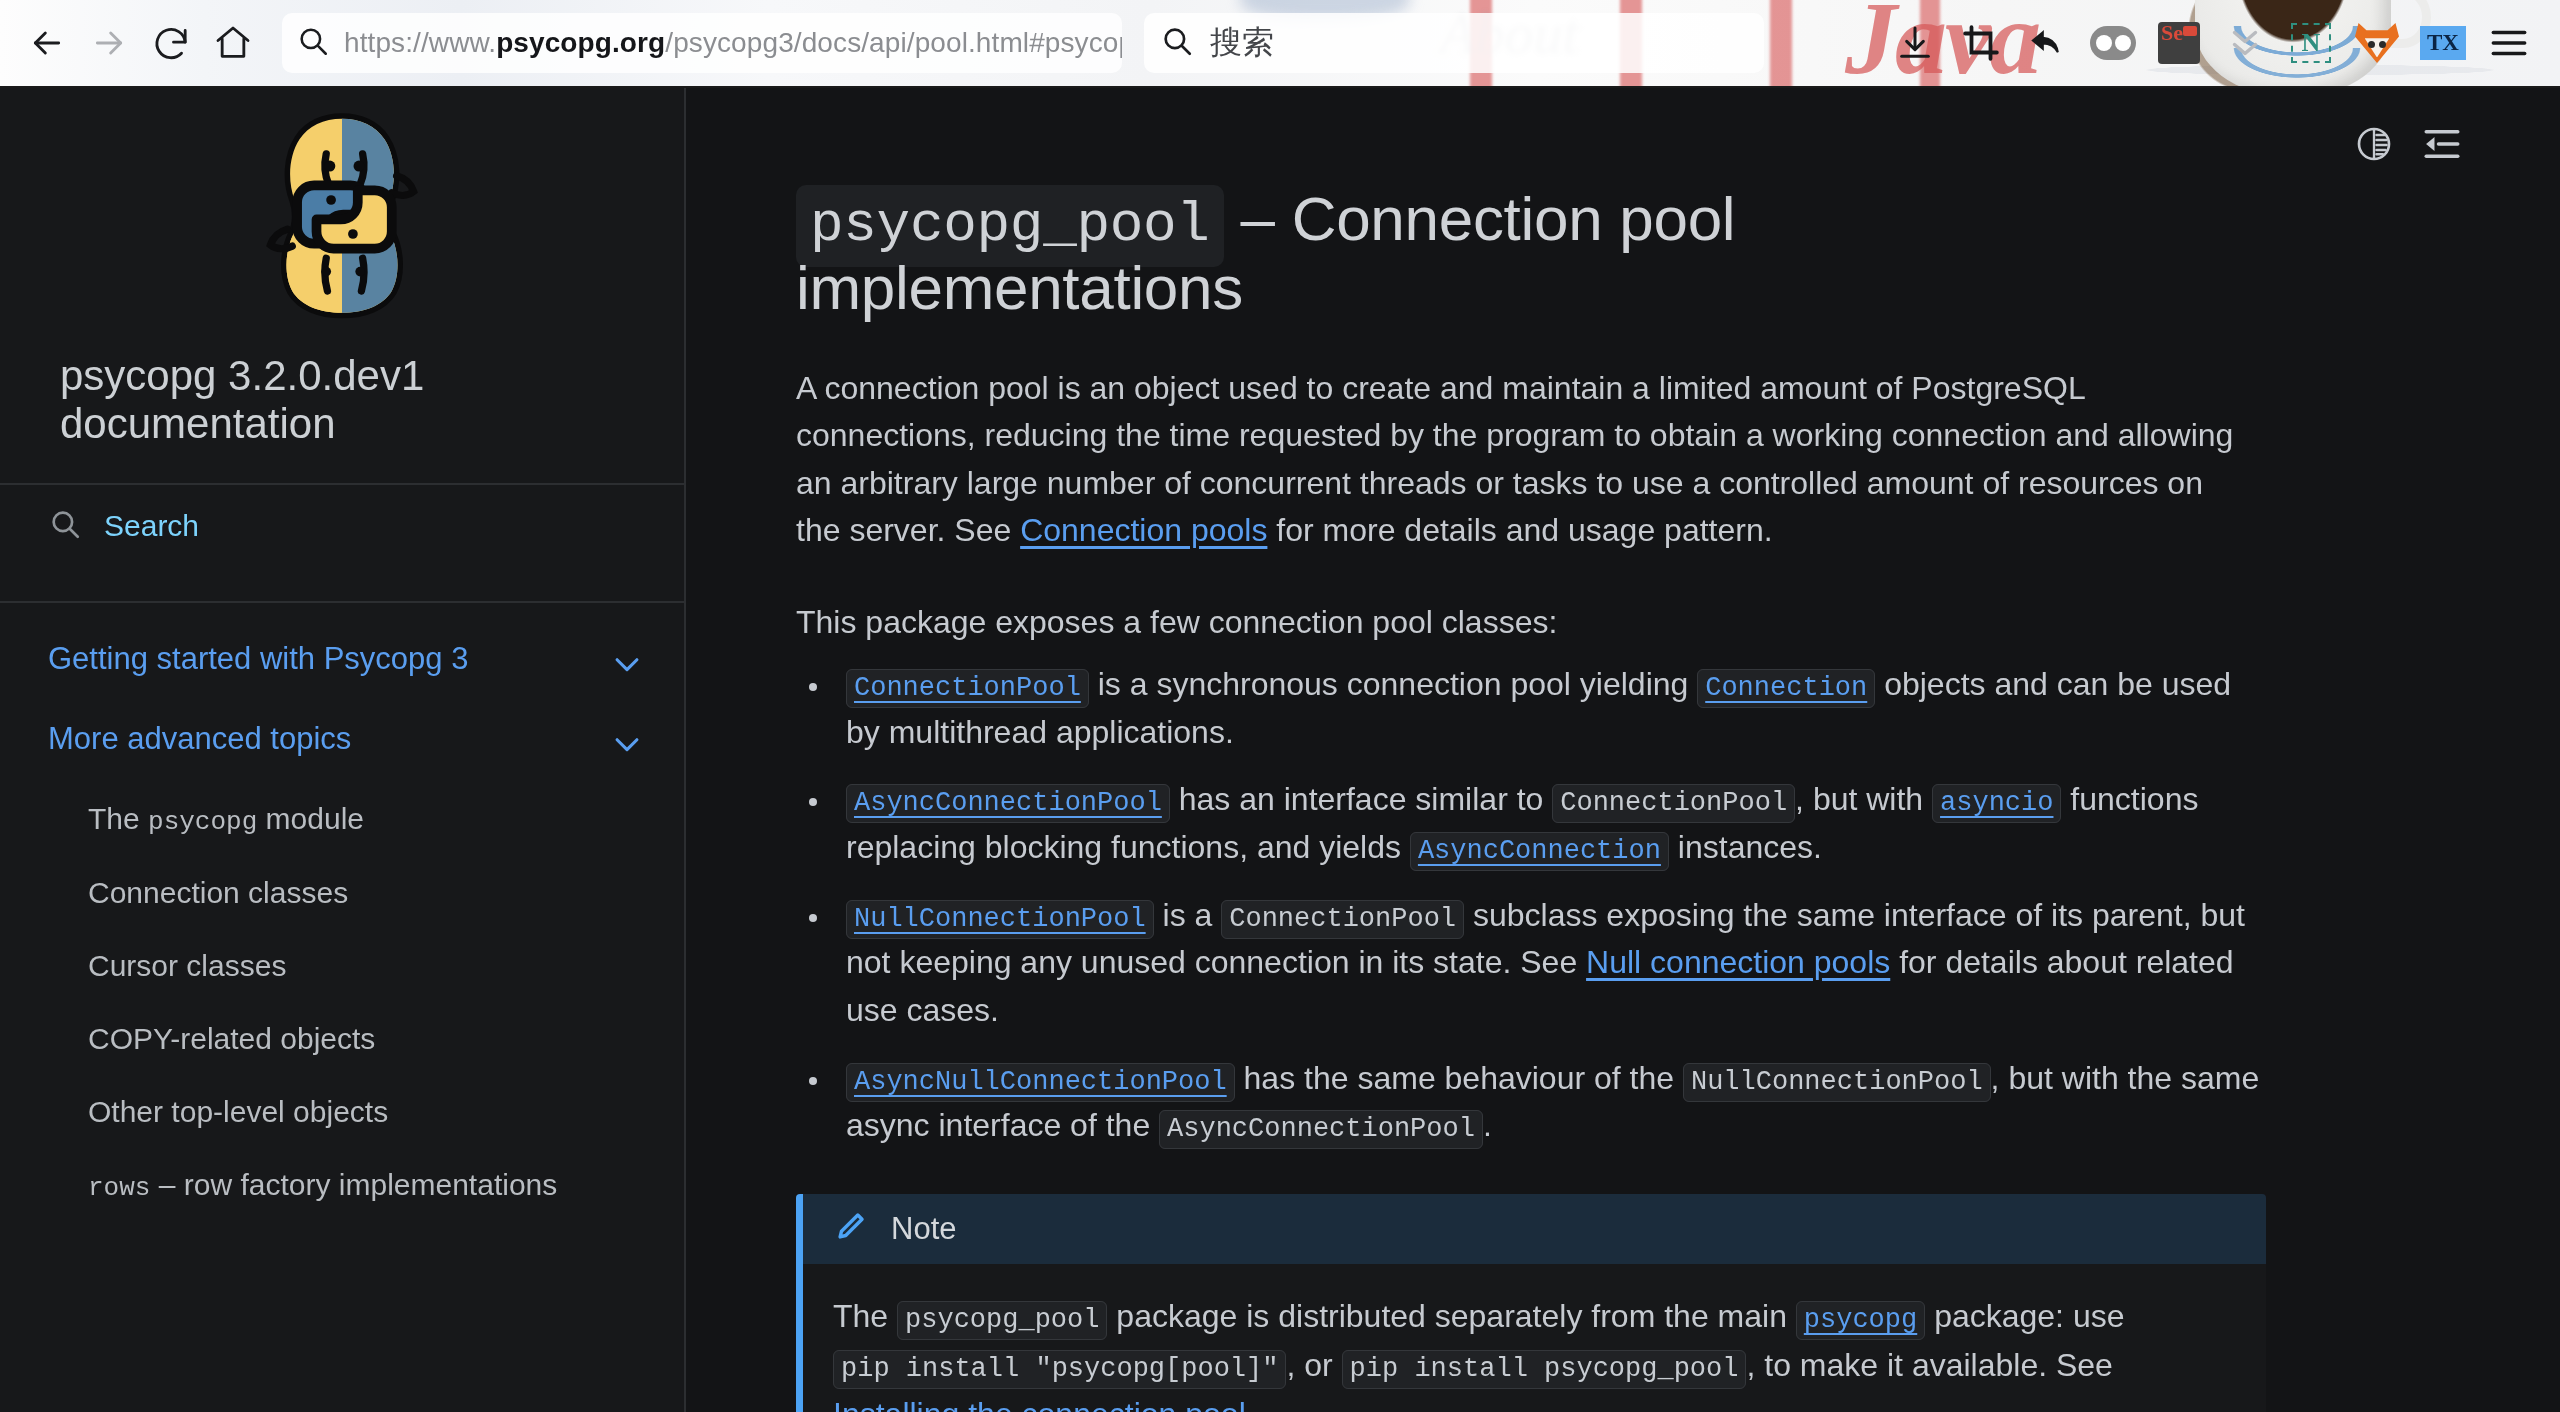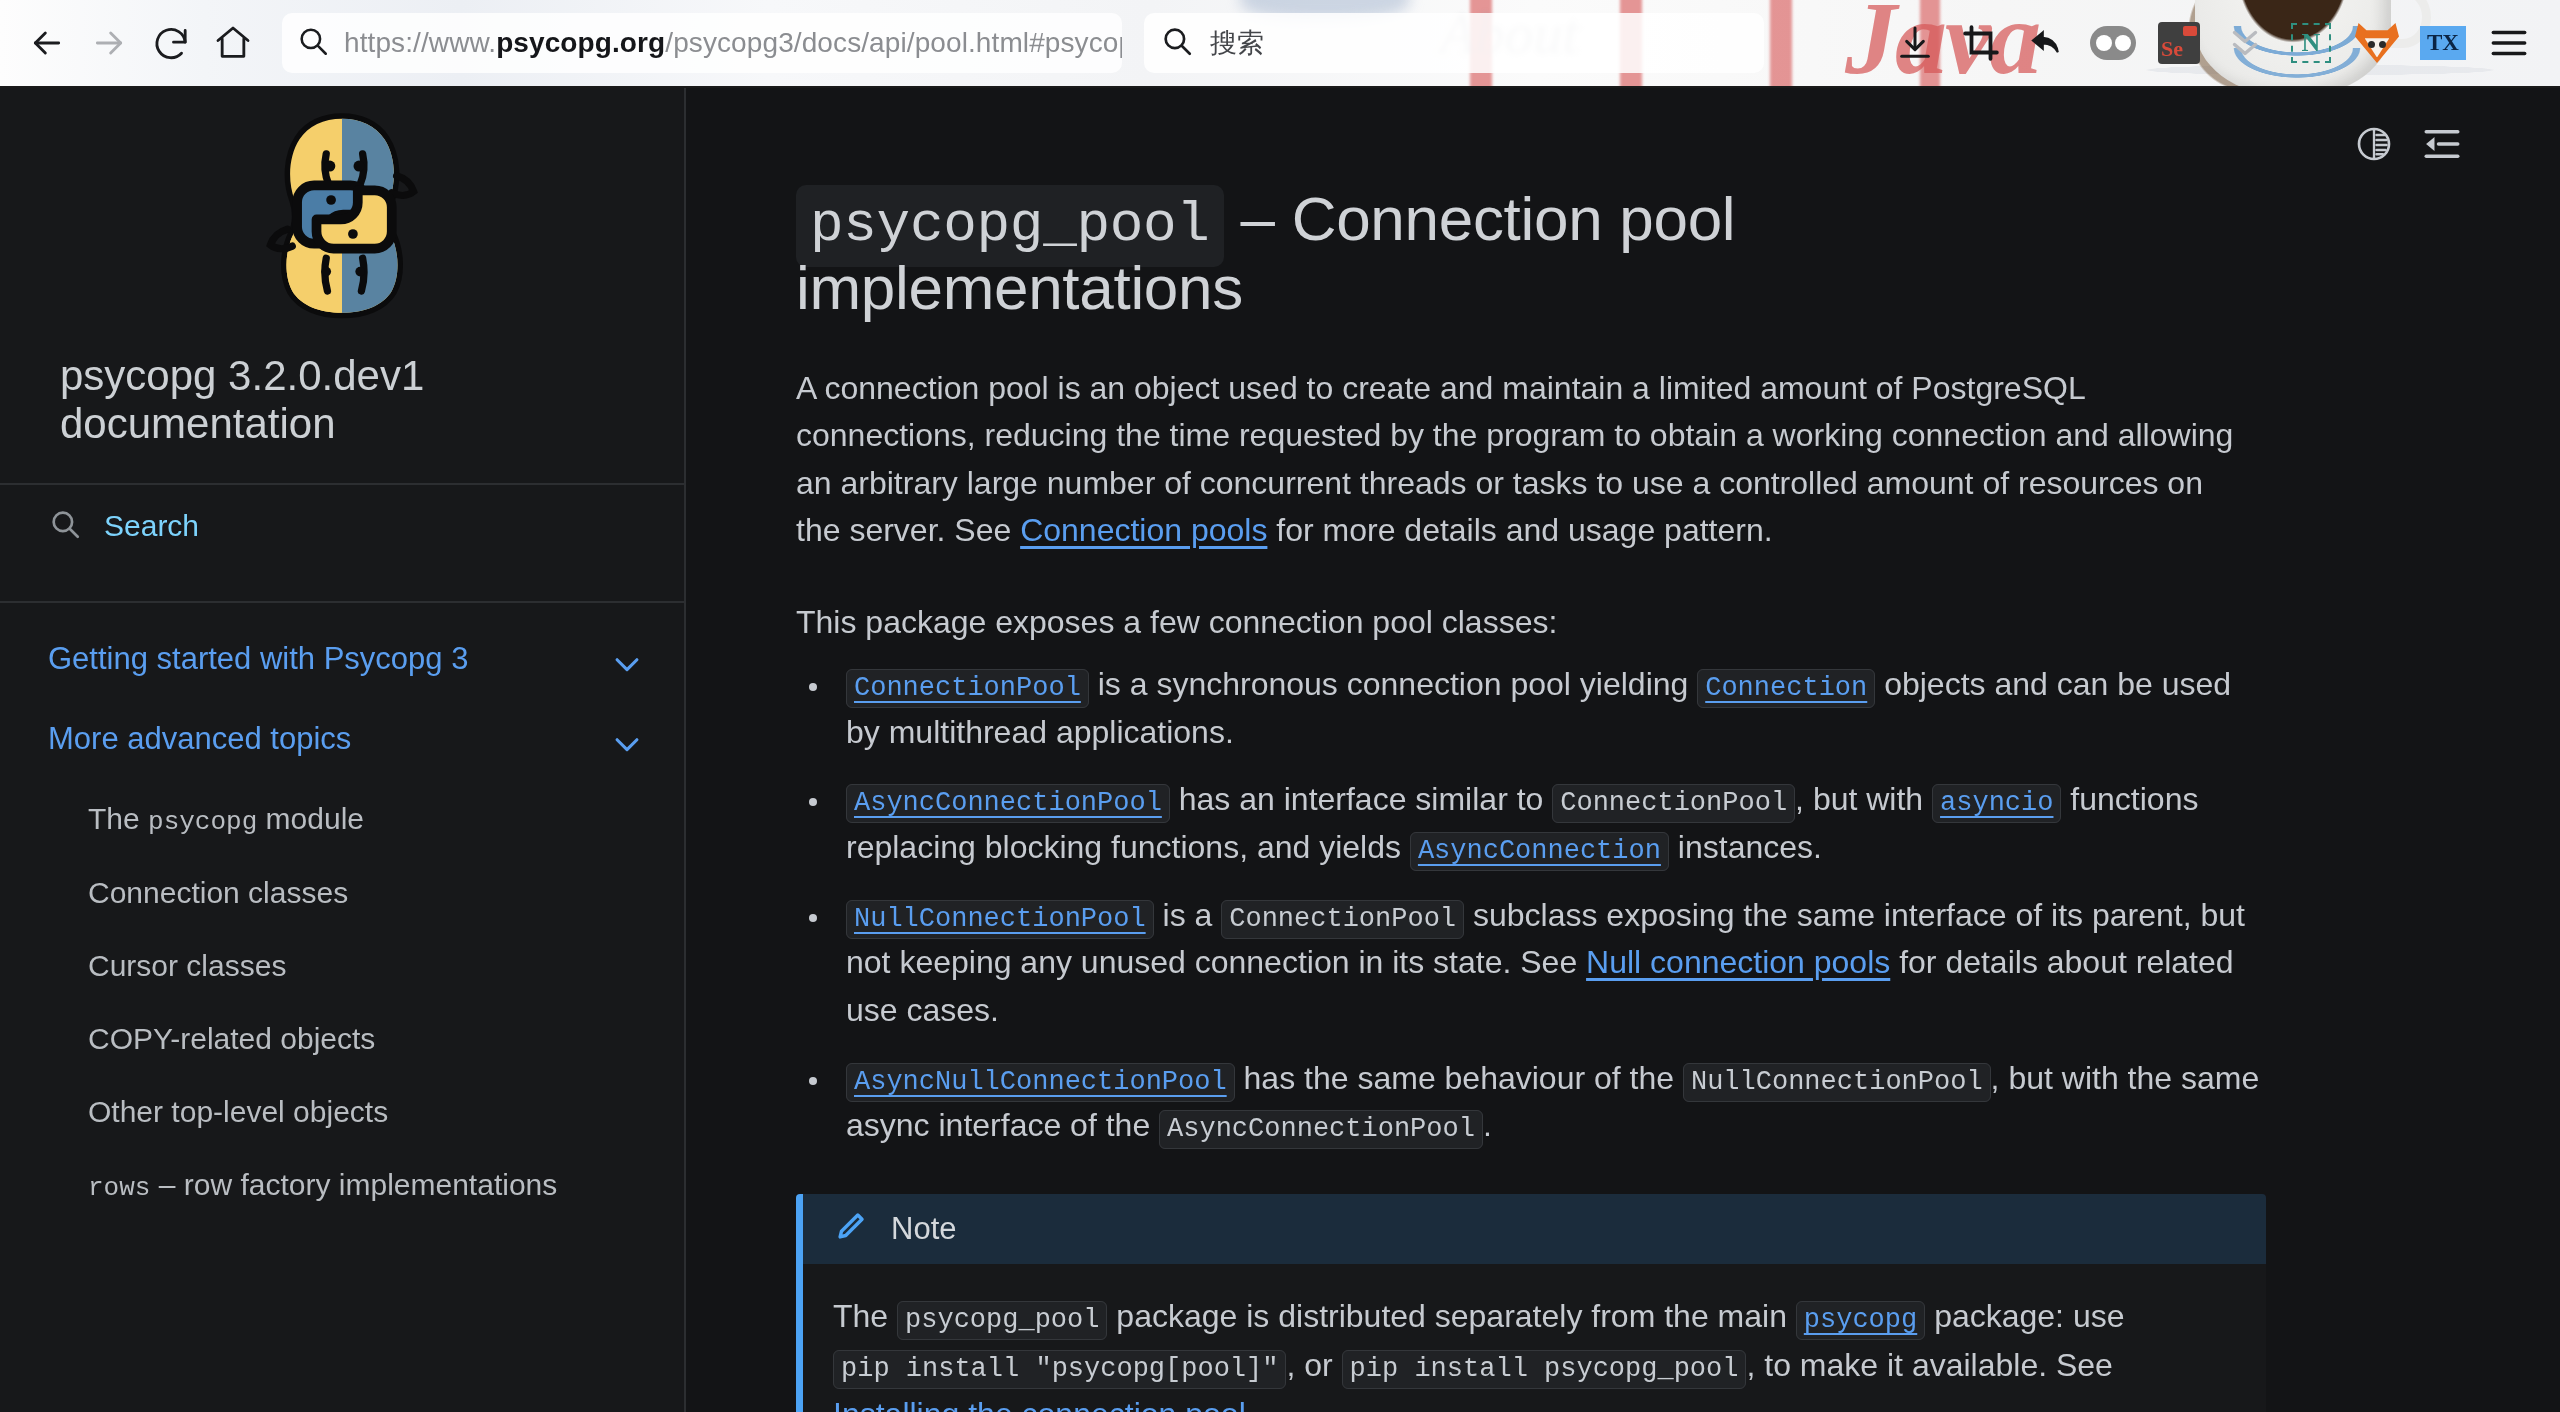--- a/index.html
+++ b/index.html
@@ -112,39 +112,39 @@
 
   #search-bar {
     position: relative; z-index: 3;
     margin-left: 22px;
     height: 60px; width: 620px;
     background: rgba(255,255,255,.86);
     border-radius: 10px;
     display: flex; align-items: center;
     padding: 0 16px;
   }
-  #search-ph { font-size: 27px; color: #44464a; margin-left: 16px; }
+  #search-ph { font-size: 32px; color: #44464a; margin-left: 16px; }
 
   .right-icons {
     position: relative; z-index: 3;
     margin-left: auto; margin-right: 22px;
     display: flex; align-items: center; gap: 8px;
   }
   .ext-icon {
     width: 58px; height: 58px; border-radius: 8px;
     display: flex; align-items: center; justify-content: center;
     cursor: pointer; flex: 0 0 auto;
   }
   .ext-pocket { width: 46px; height: 34px; border-radius: 17px/17px;
                 background: #8a8a8a; display: flex; align-items: center;
                 justify-content: center; gap: 3px; }
   .ext-pocket i { width: 16px; height: 16px; border-radius: 50%; background: #fff; display: block; }
   .ext-se { width: 42px; height: 42px; background: #3f3f3f; border-radius: 4px;
             color: #d94a3a; font-size: 22px; font-weight: 700; font-family: "Liberation Serif", serif;
-            display:flex; align-items:flex-end; justify-content:flex-start; padding: 0 0 2px 3px;
+            display:flex; align-items:flex-end; justify-content:flex-start; padding: 0 0 18px 3px;
             position: relative; }
   .ext-se::after { content:""; position:absolute; right:3px; top:4px; width:14px; height:10px;
                    background:#d94a3a; border-radius:2px; }
   .ext-n { width: 40px; height: 40px; border: 2px dashed #2f8f80; color:#2f8f80;
            font-family:"Liberation Serif",serif; font-size: 26px; font-weight:700;
            display:flex; align-items:center; justify-content:center; }
   .ext-tx { width: 46px; height: 34px; background: #5aa9f0; color: #0b2545;
             font-family: "Liberation Serif", serif; font-weight: 700; font-size: 23px;
             display:flex; align-items:center; justify-content:center; }
   .ext-fox { width: 44px; height: 40px; position: relative; }

